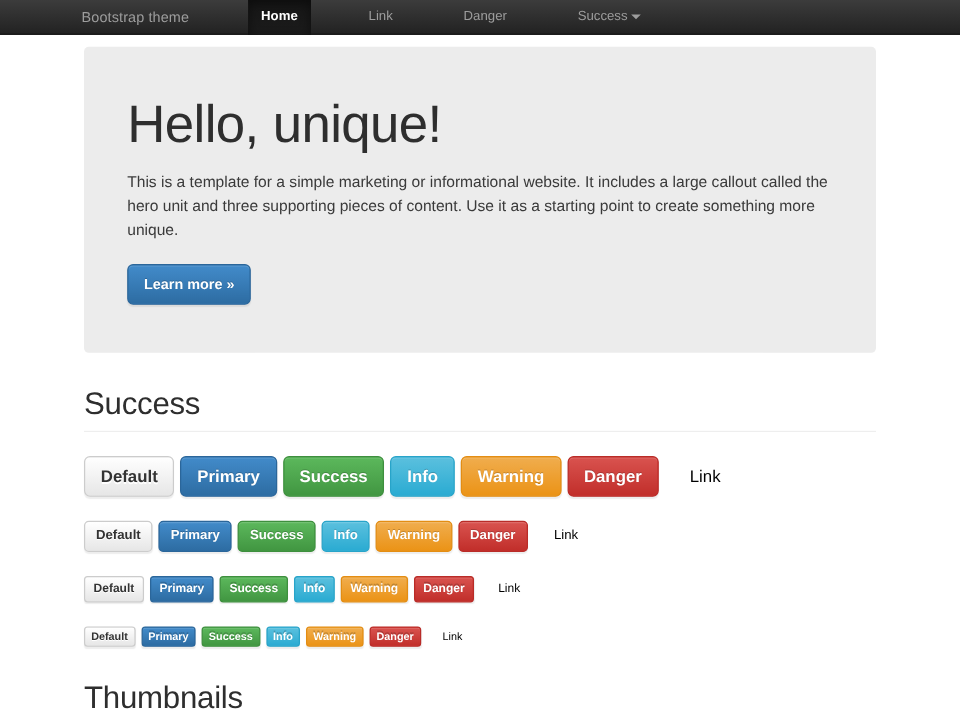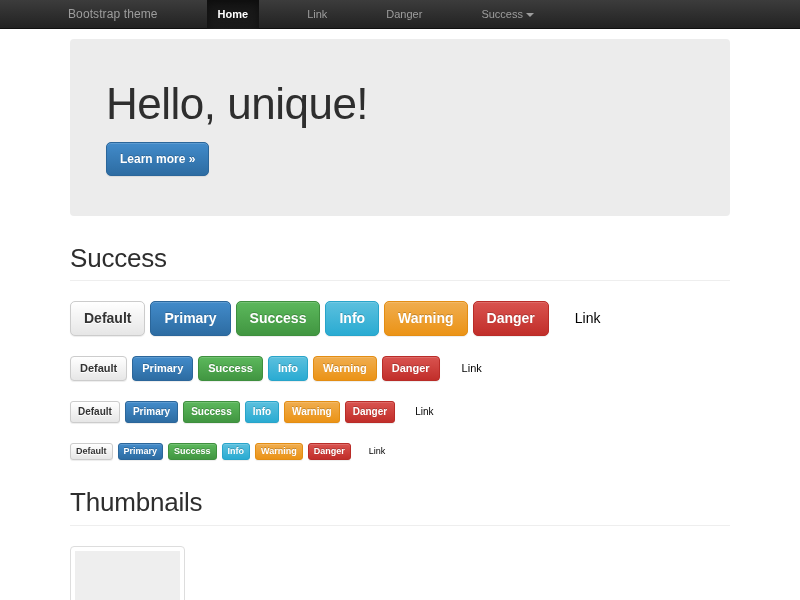--- a/index.html
+++ b/index.html
@@ -239,20 +239,21 @@
     <li class="nav-item">
       <a class="nav-link" href="#"><span>Success</span><span class="caret"></span></a>
     </li>
   </ul>
 </div>
 
 <div class="container">
 
   <div class="jumbotron">
     <h1>Hello, unique!</h1>
+    <p>This is a template for a simple marketing or informational website. It includes a large callout called the hero unit and three supporting pieces of content. Use it as a starting point to create something more unique.</p>
     <a class="btn btn-primary btn-hero" href="#">Learn more »</a>
   </div>
 
   <div class="page-header">
     <h2>Success</h2>
   </div>
 
   <div class="btn-row">
     <button class="btn btn-default btn-lg">Default</button>
     <button class="btn btn-primary btn-lg">Primary</button>

